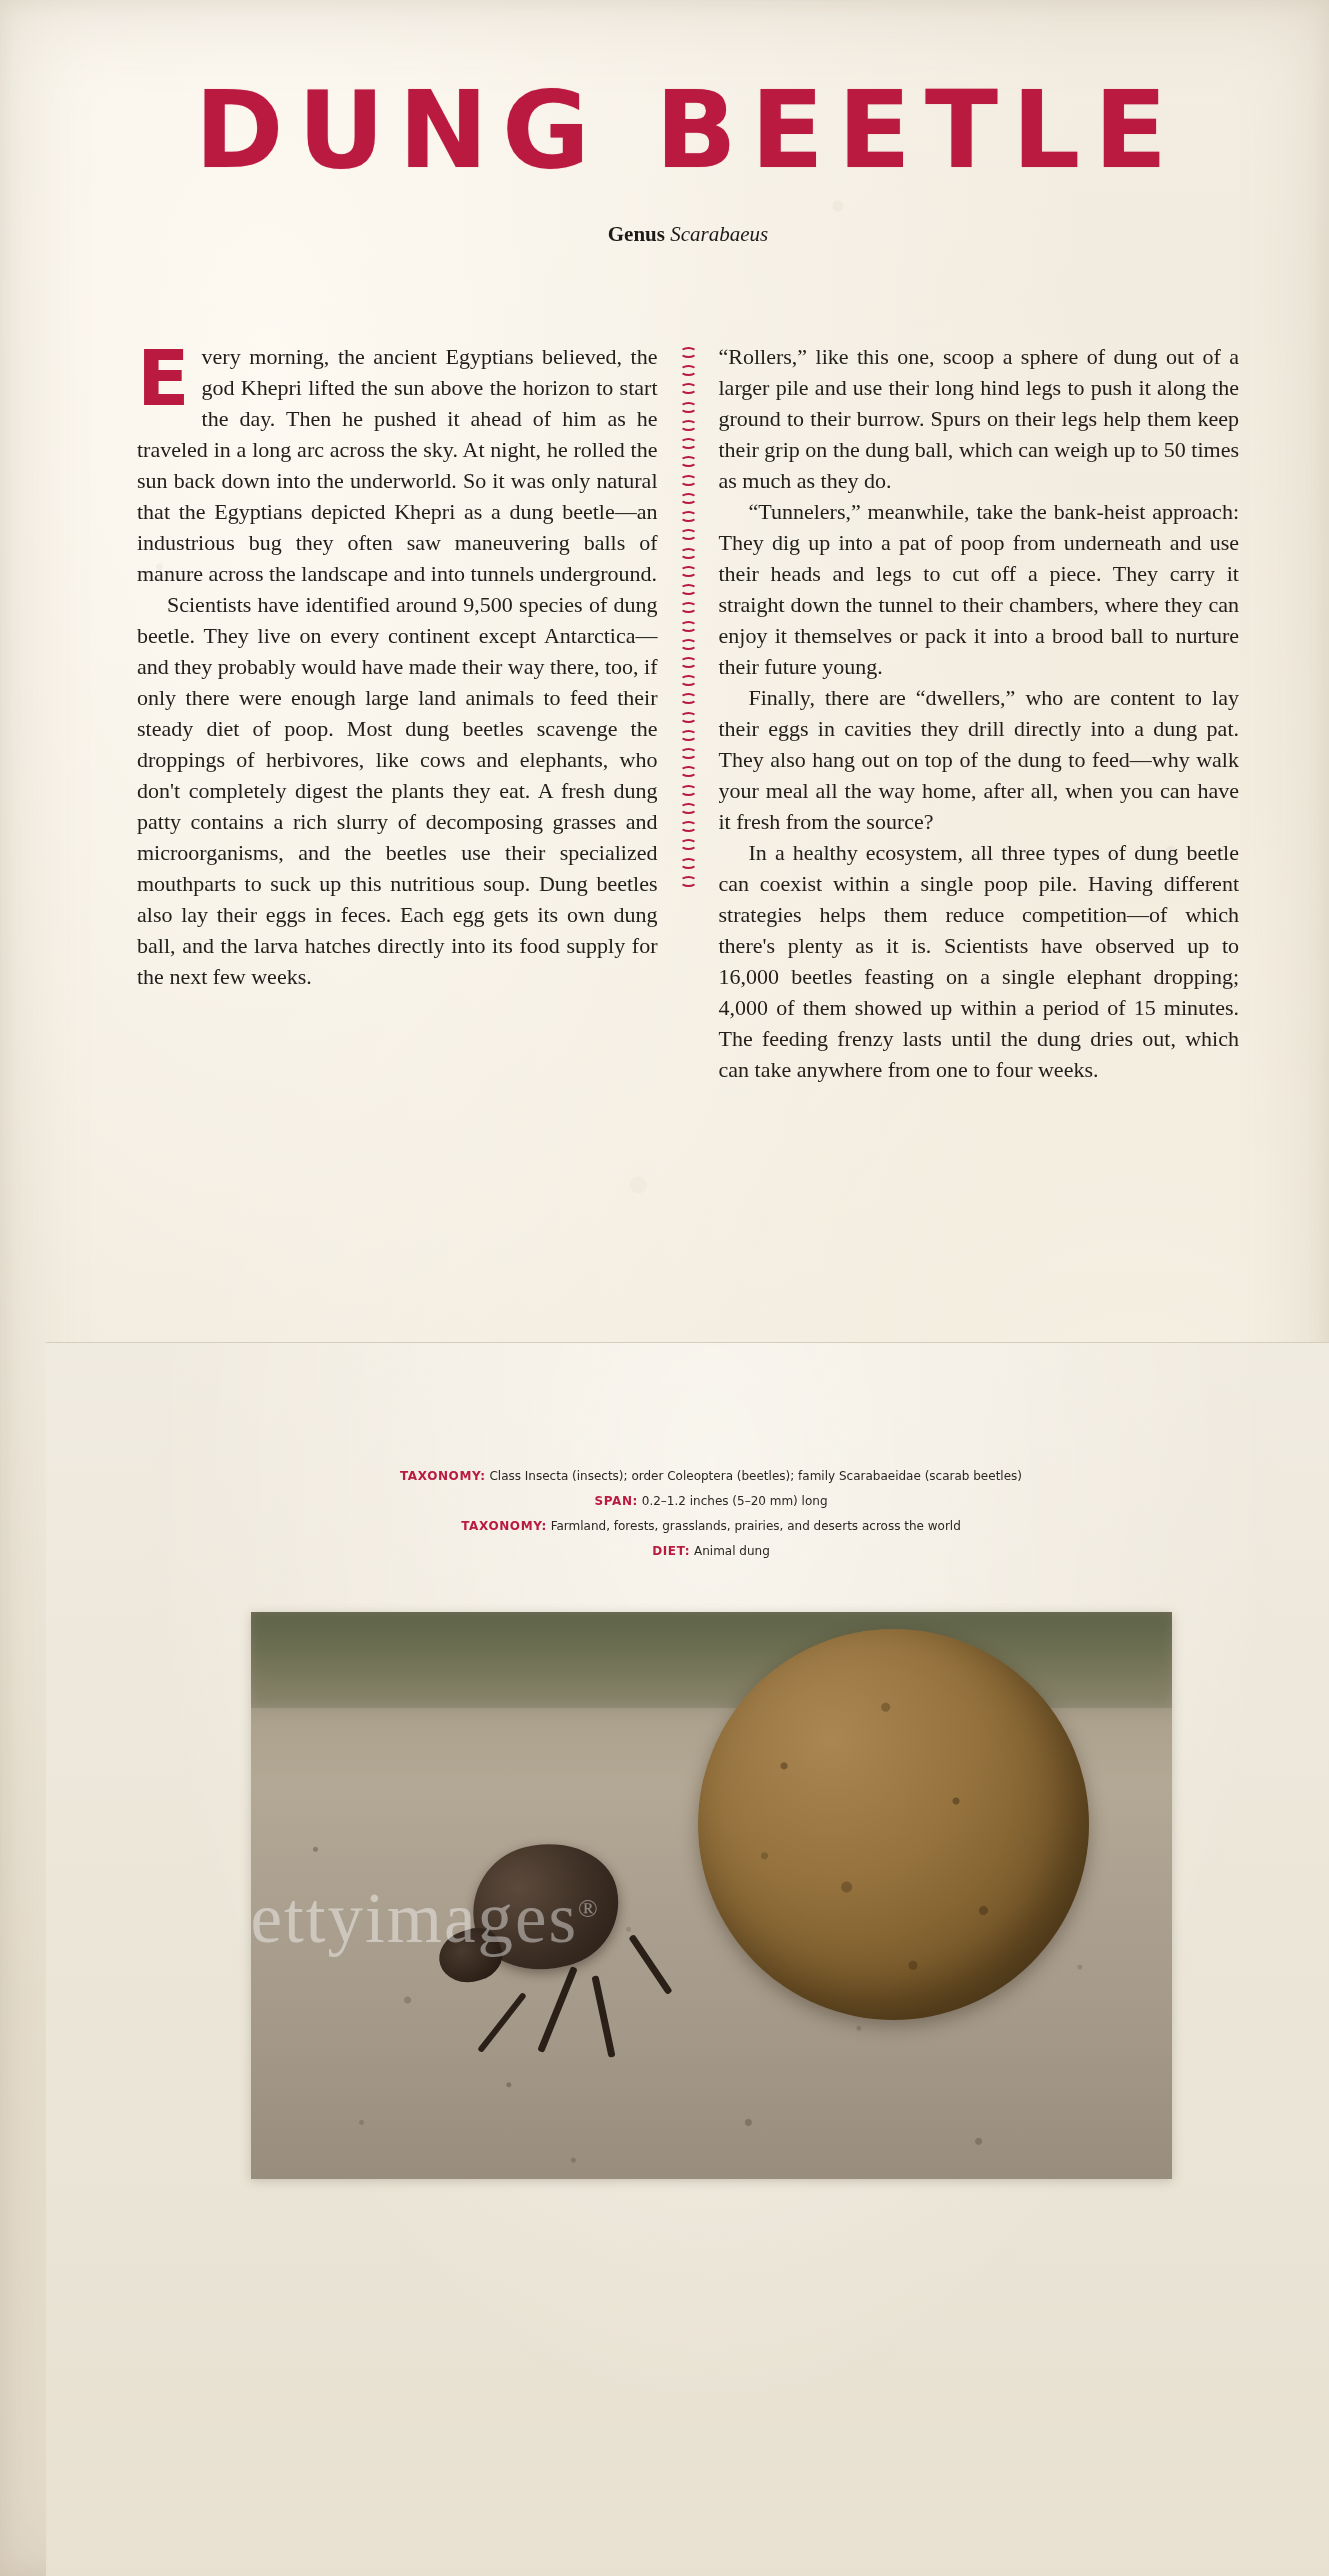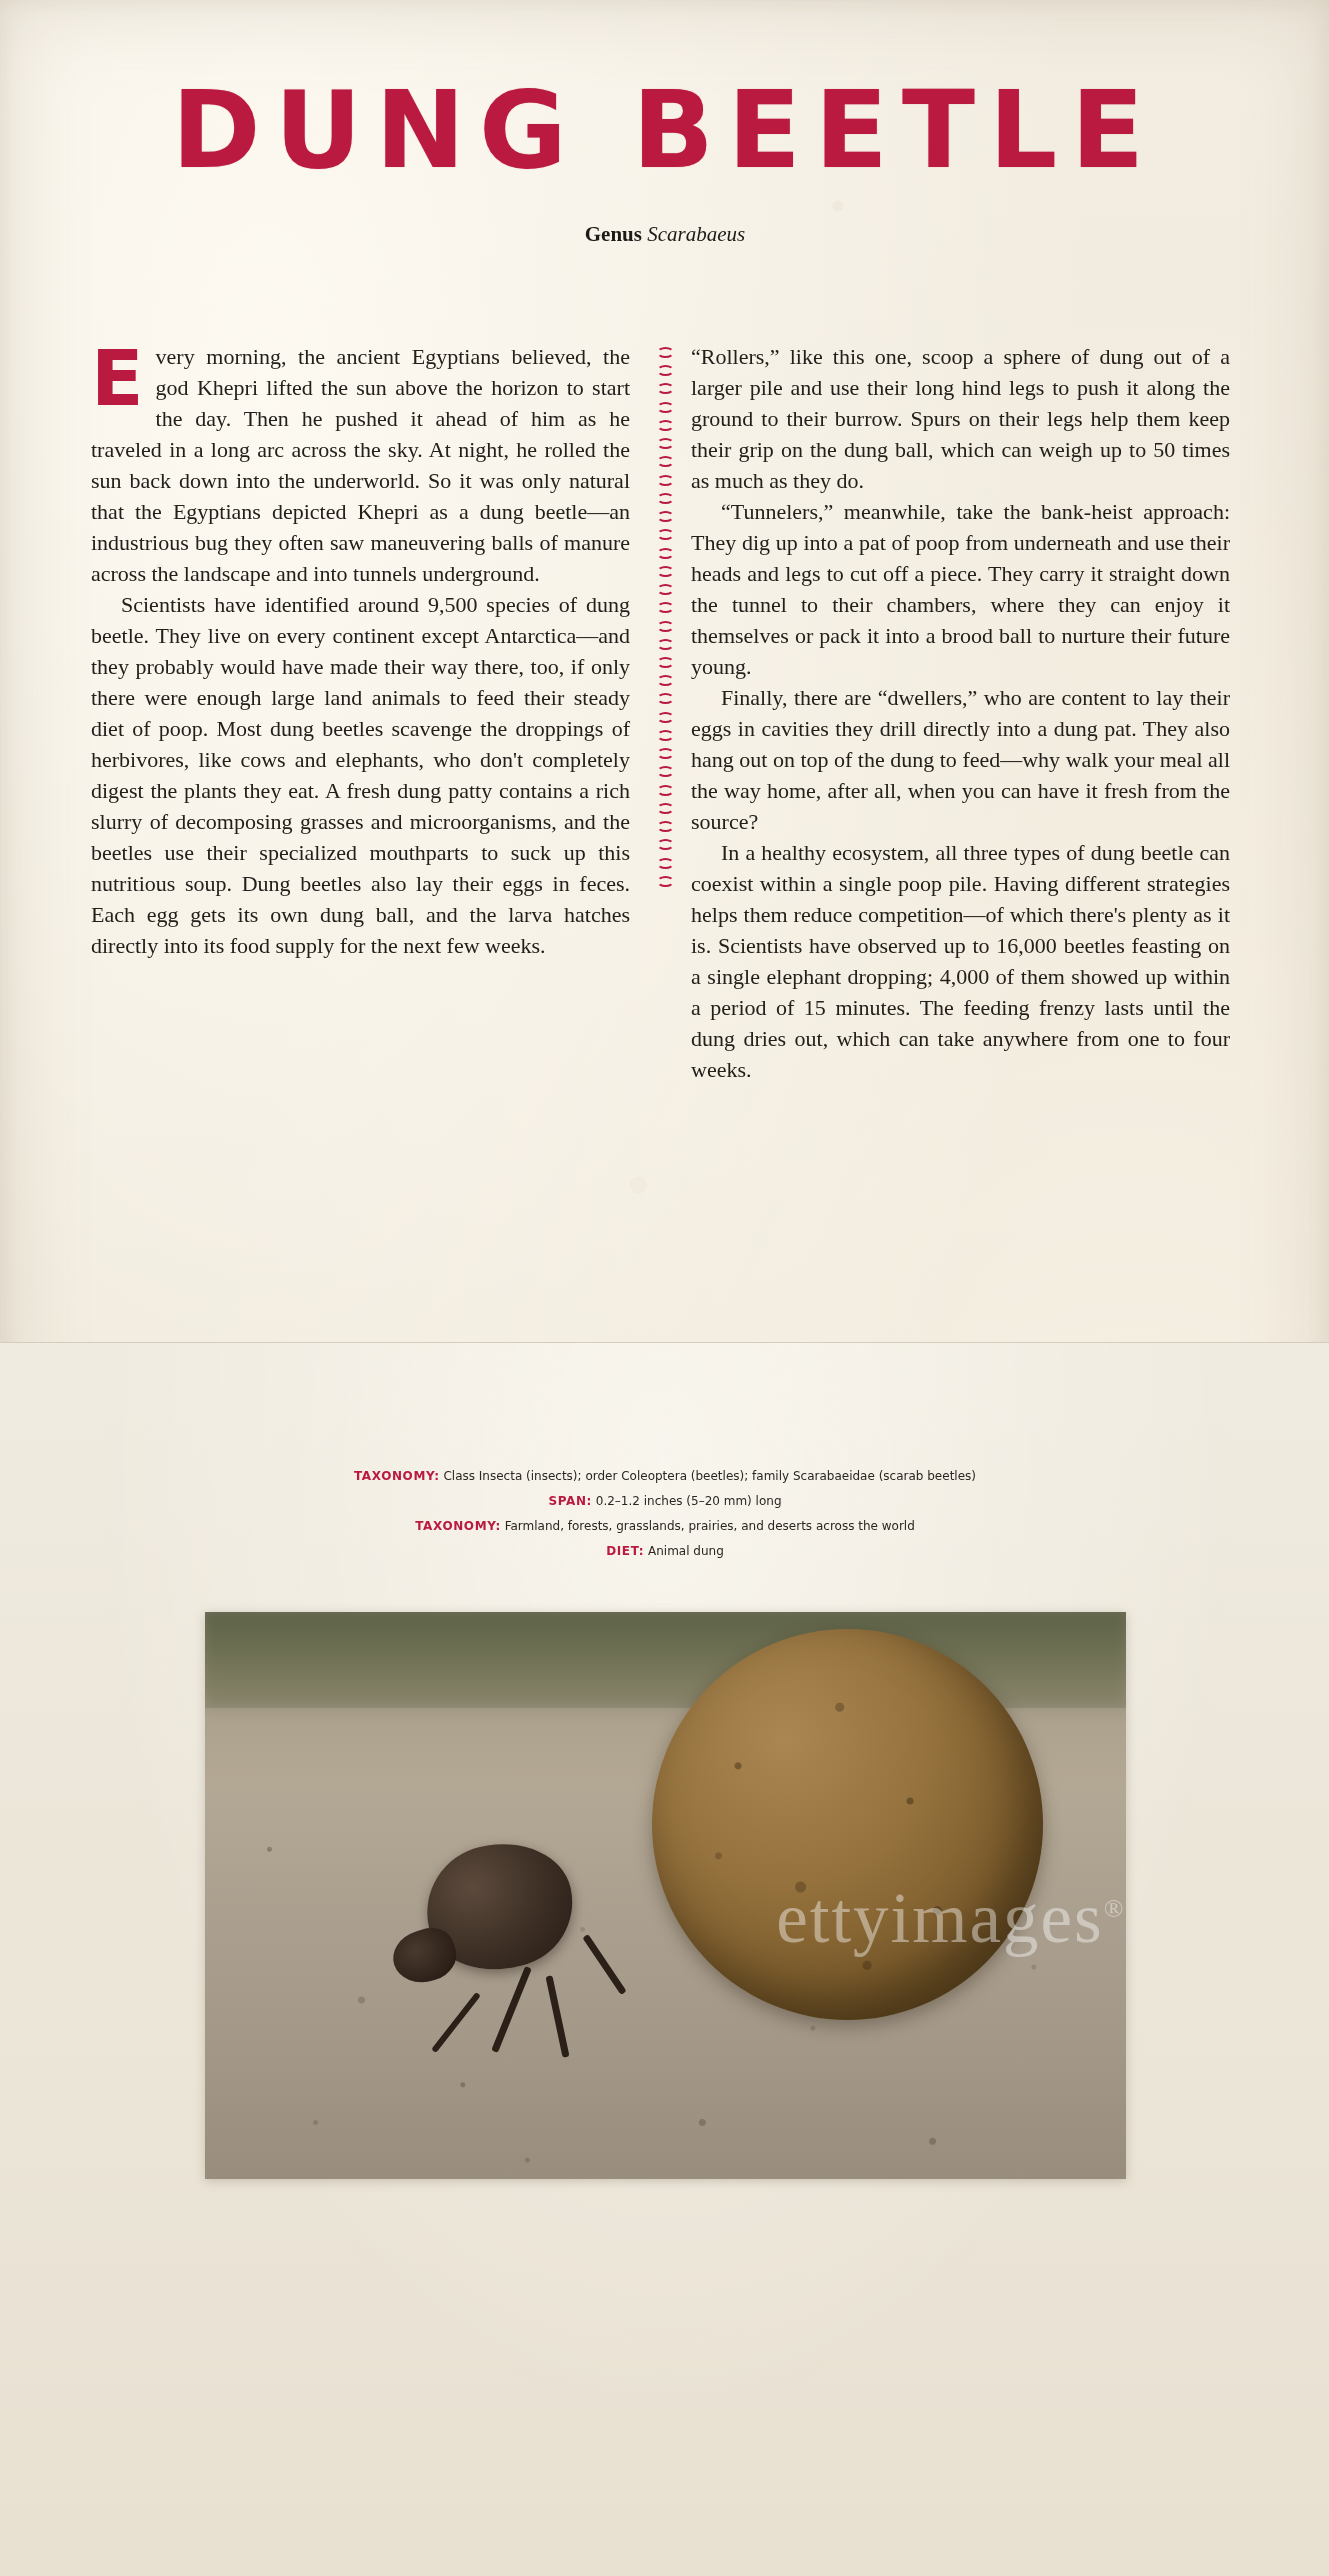--- a/index.html
+++ b/index.html
@@ -44,20 +44,21 @@
     inset: 0;
     box-shadow:
       inset 0 0 89px rgba(150,132,105,0.22),
       inset 0 0 22px rgba(150,132,105,0.14);
     pointer-events: none;
   }
 
   .content {
     position: relative;
     z-index: 2;
+    margin-left: 46px;
   }
 
   
   .title-wrap {
     text-align: center;
     padding-top: 77px;
   }
   .title {
     font-family: "DejaVu Sans", sans-serif;
     font-weight: bold;
@@ -256,21 +257,21 @@
   .photo .leg.l1 { left: 33%; top: 62%; width: 7px; height: 91px; transform: rotate(22deg); }
   .photo .leg.l2 { left: 38%; top: 64%; width: 7px; height: 83px; transform: rotate(-12deg); }
   .photo .leg.l3 { left: 27%; top: 66%; width: 6px; height: 73px; transform: rotate(38deg); }
   .photo .leg.l4 { left: 43%; top: 56%; width: 7px; height: 69px; transform: rotate(-34deg); }
 
   .photo .watermark {
     position: absolute;
     left: 0;
     right: 0;
     top: 47%;
-    text-align: right;
+    text-align: left;
     font-family: "Liberation Serif", serif;
     font-size: 71px;
     letter-spacing: 2px;
     color: rgba(255,255,255,0.42);
     user-select: none;
   }
   .photo .watermark .reg {
     font-size: 26px;
     vertical-align: super;
   }

